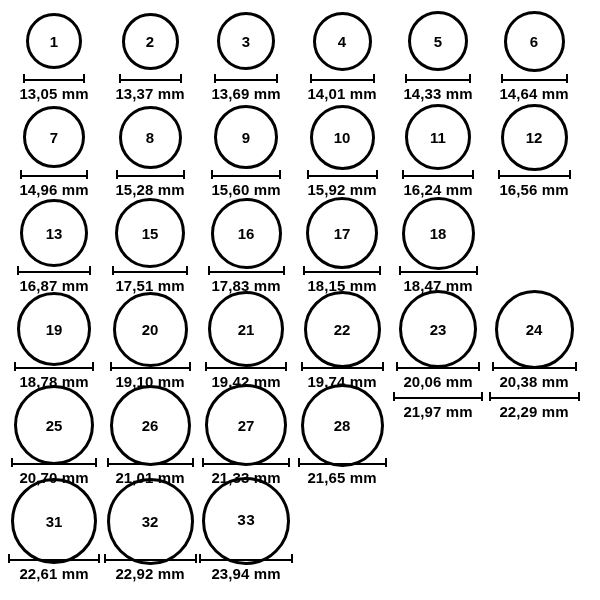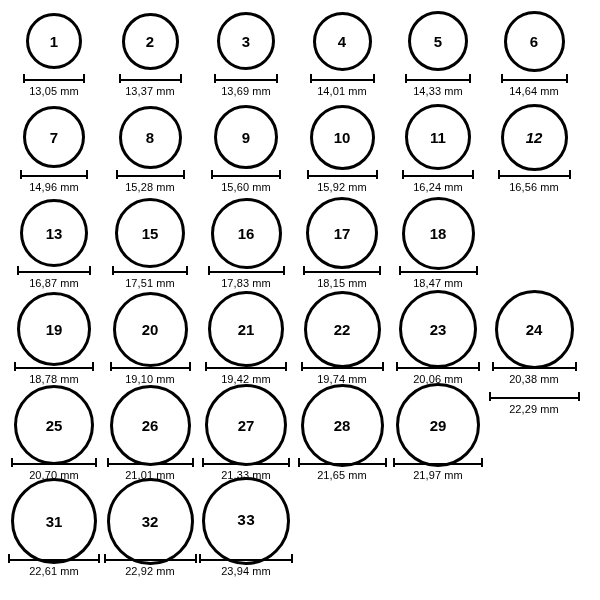--- a/index.html
+++ b/index.html
@@ -74,22 +74,22 @@
   }
   .measure-bar::after {
     content: "";
     position: absolute;
     left: 0;
     right: 0;
     top: 50%;
     border-top: 2px solid #000;
   }
   .mm-label {
-    font-size: 11px;
-    font-weight: normal;
+    font-size: 15px;
+    font-weight: bold;
     letter-spacing: 0.1px;
     margin-top: 2px;
     white-space: nowrap;
     color: #000000;
   }
   .empty-cell {
     width: 96px;
   }
 </style>
 </head>
@@ -216,21 +216,21 @@
             <span class="ring-number">11</span>
           </div>
         </div>
         <div class="measure">
           <div class="measure-bar" style="width: 72px;"></div>
         </div>
         <div class="mm-label">16,24 mm</div>
       </div>
       <div class="size-cell">
         <div class="circle-wrap">
-          <div class="ring-circle" style="width: 67px; height: 67px; font-style: italic;">
+          <div class="ring-circle" style="width: 67px; height: 67px;">
             <span class="ring-number">12</span>
           </div>
         </div>
         <div class="measure">
           <div class="measure-bar" style="width: 73px;"></div>
         </div>
         <div class="mm-label">16,56 mm</div>
       </div>
     </div>
     <div class="chart-row">
@@ -397,25 +397,20 @@
           <div class="ring-circle" style="width: 83px; height: 83px;">
             <span class="ring-number">28</span>
           </div>
         </div>
         <div class="measure">
           <div class="measure-bar" style="width: 89px;"></div>
         </div>
         <div class="mm-label">21,65 mm</div>
       </div>
       <div class="size-cell">
-        <div class="circle-wrap">
-          <div class="ring-circle" style="width: 84px; height: 84px;">
-            <span class="ring-number">29</span>
-          </div>
-        </div>
         <div class="measure">
           <div class="measure-bar" style="width: 90px;"></div>
         </div>
         <div class="mm-label">21,97 mm</div>
       </div>
       <div class="size-cell">
         <div class="measure">
           <div class="measure-bar" style="width: 91px;"></div>
         </div>
         <div class="mm-label">22,29 mm</div>

